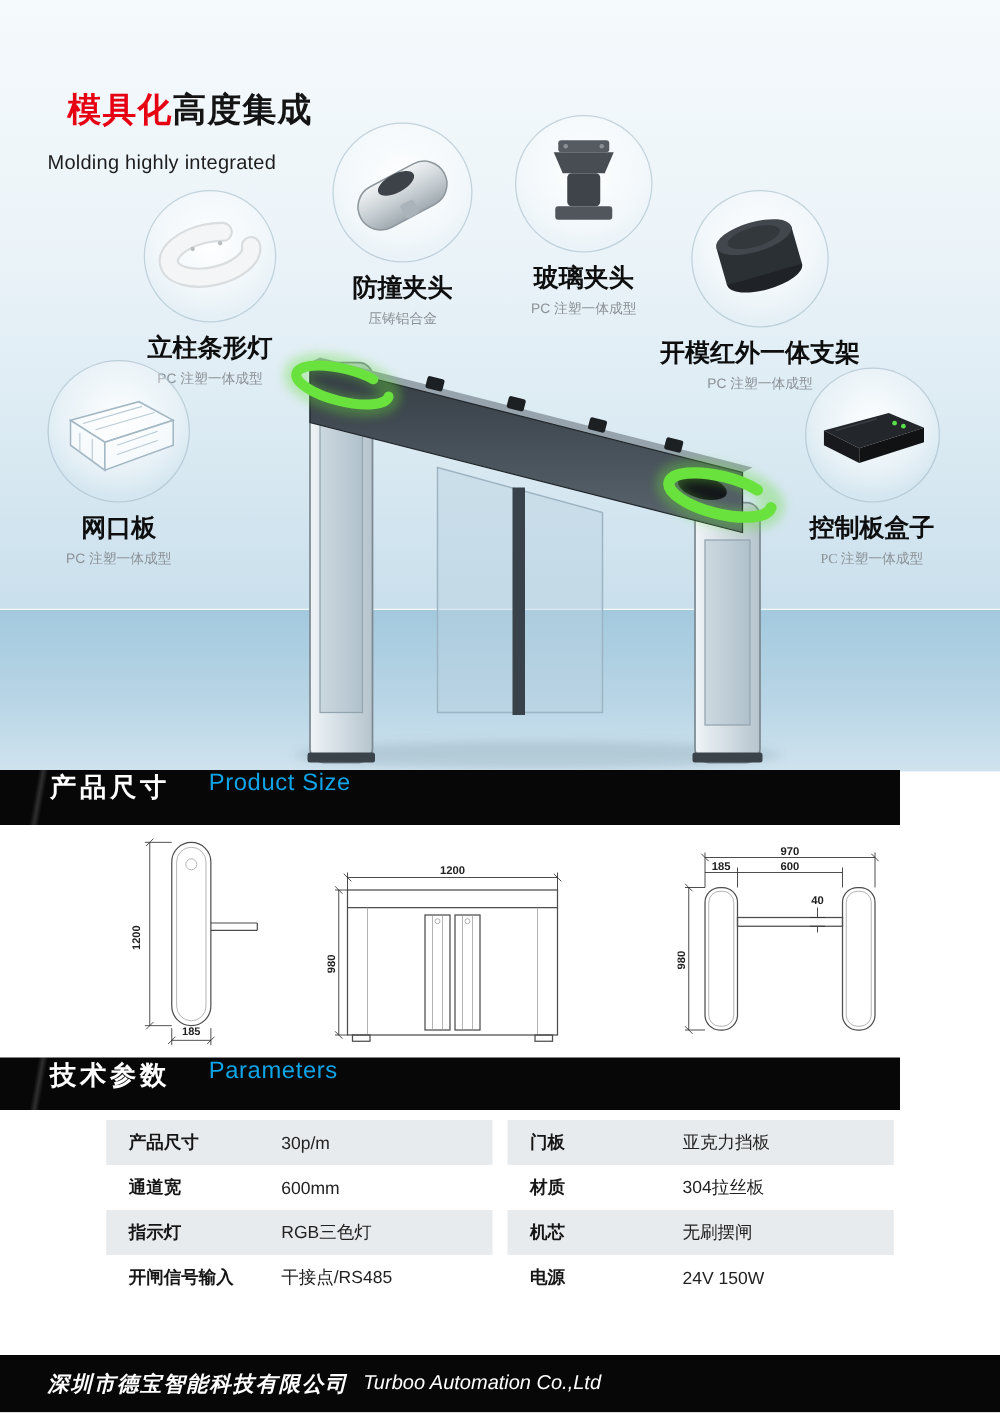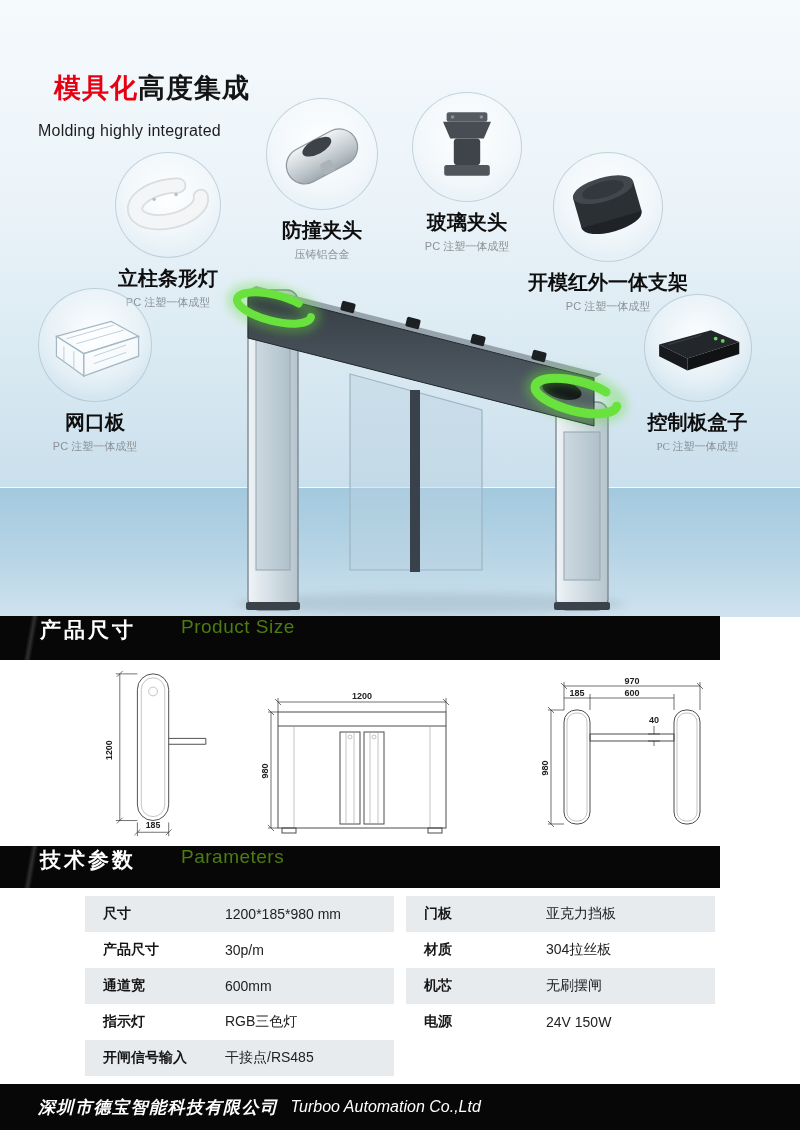--- a/index.html
+++ b/index.html
@@ -26,21 +26,21 @@
   .callout-sub{font-size:11px;color:#8b9196;margin-top:3px;}
 
   .gate{position:absolute;left:200px;top:262px;width:460px;height:354px;}
 
   
   .banner{position:absolute;left:0;width:720px;background:#070707;color:#fff;
         display:flex;align-items:flex-start;padding-left:40px;box-sizing:border-box;gap:31px;}
   .banner-slash{position:absolute;left:22px;top:0;height:100%;width:18px;
         background:linear-gradient(100deg,transparent 35%,rgba(255,255,255,.16) 50%,transparent 65%);}
   .banner-cn{font-size:21px;font-weight:700;letter-spacing:3px;}
-  .banner-en{font-size:19px;font-weight:400;margin-left:14px;letter-spacing:.5px;color:#4d7c0f;}
+  .banner-en{font-size:19px;font-weight:400;margin-left:0;letter-spacing:.5px;color:#0ea5e9;}
   #banner-product-size{top:616px;height:44px;}
   #banner-parameters{top:846px;height:42px;}
 
   
   .drawings{position:absolute;left:0;top:660px;width:800px;height:186px;background:#fff;}
   .drawing{position:absolute;}
   .draw line,.draw path,.draw rect,.draw circle,.draw ellipse{stroke:#4d4d4d;stroke-width:1;fill:none;}
   .draw .thin{stroke:#9a9a9a;stroke-width:.6;}
   .draw .dim{stroke:#333;stroke-width:.7;}
   .draw text{font:700 9px "Liberation Sans",sans-serif;fill:#222;stroke:none;}
@@ -279,24 +279,20 @@
 
   <div class="banner" id="banner-parameters">
     <div class="banner-slash"></div>
     <span class="banner-cn">技术参数</span>
     <span class="banner-en">Parameters</span>
   </div>
 
   <section class="spec">
     <div class="spec-table">
       <div class="spec-row">
-        <div class="spec-label">尺寸</div>
-        <div class="spec-value">1200*185*980 mm</div>
-      </div>
-      <div class="spec-row">
         <div class="spec-label">产品尺寸</div>
         <div class="spec-value">30p/m</div>
       </div>
       <div class="spec-row">
         <div class="spec-label">通道宽</div>
         <div class="spec-value">600mm</div>
       </div>
       <div class="spec-row">
         <div class="spec-label">指示灯</div>
         <div class="spec-value">RGB三色灯</div>

